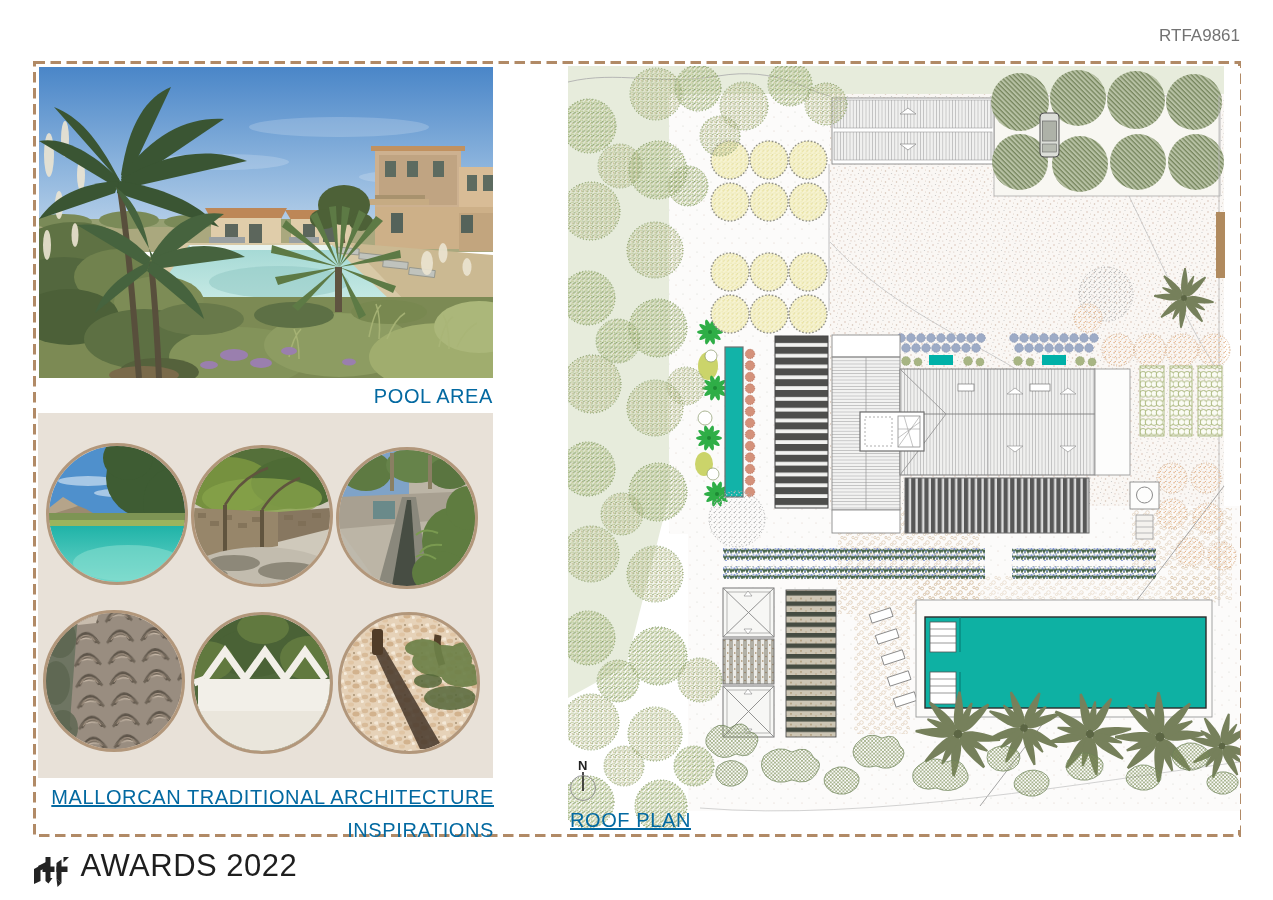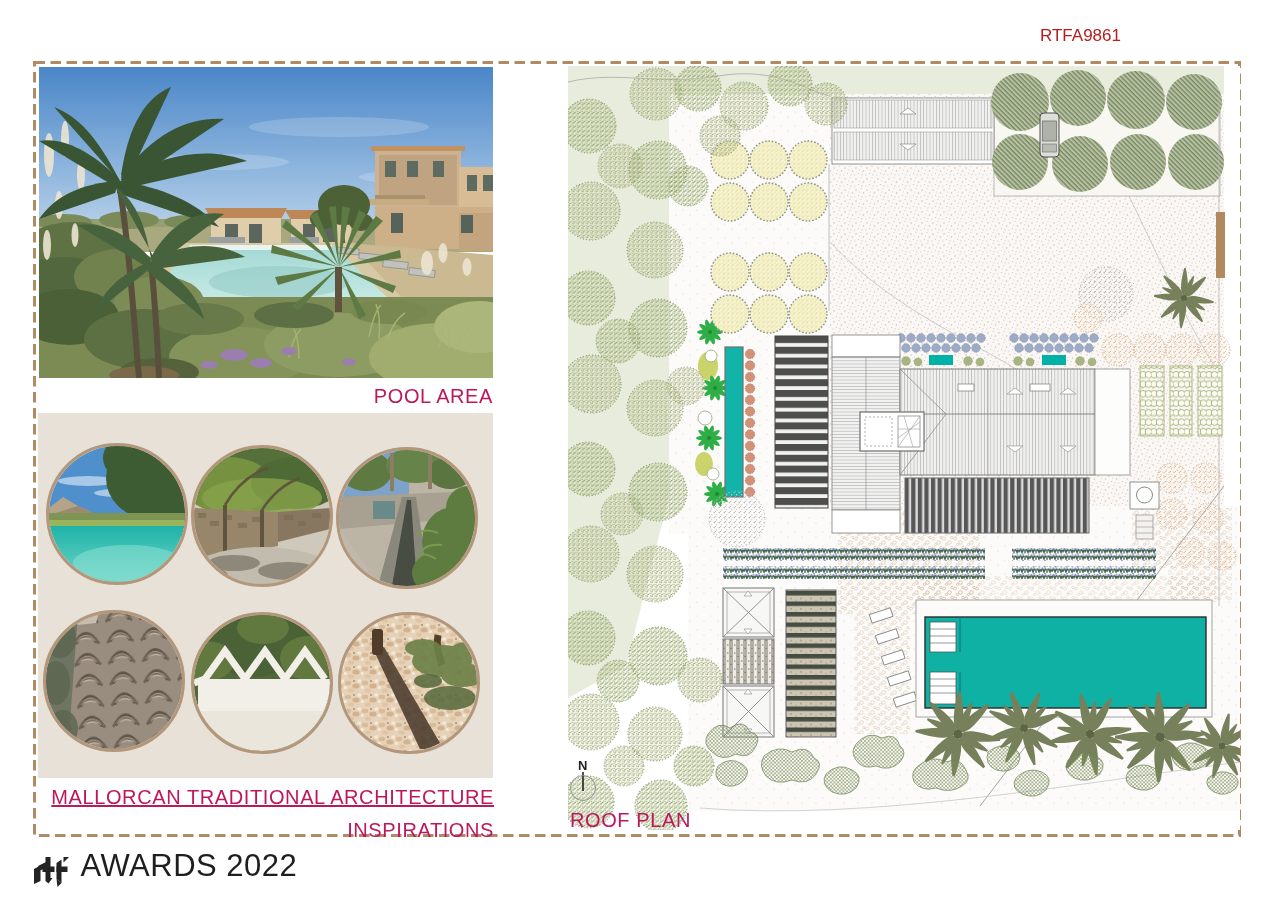--- a/index.html
+++ b/index.html
@@ -1,24 +1,24 @@
 <!DOCTYPE html>
 <html><head>
 <meta charset="utf-8">
 <style>
   html,body{margin:0;padding:0;background:#fff;}
   body{width:1273px;height:900px;position:relative;overflow:hidden;
        font-family:"Liberation Sans", sans-serif;}
   .abs{position:absolute;}
-  .cap{color:#be185d;font-size:20px;letter-spacing:0.6px;}
+  .cap{color:#0369a1;font-size:20px;letter-spacing:0.6px;}
 </style>
 </head>
 <body>
 
-<div class="abs" style="left:1040px;top:26px;width:200px;color:#b91c1c;font-size:17px;">RTFA9861</div>
+<div class="abs" style="left:1040px;top:26px;width:200px;text-align:right;color:#737373;font-size:17px;">RTFA9861</div>
 
 <svg class="abs" style="left:0;top:0;" width="1273" height="900">
   <rect x="34.5" y="62.5" width="1205" height="773" fill="none" stroke="#b18a66" stroke-width="3" stroke-dasharray="10.5 5.5"></rect>
 </svg>
 
 <div class="abs" style="left:39px;top:67px;width:454px;height:311px;">
 <svg width="454" height="311" viewBox="0 0 454 311">
   <defs>
     <linearGradient id="sky" x1="0" y1="0" x2="0" y2="1">
       <stop offset="0" stop-color="#4a86c8"></stop>
@@ -885,13 +885,13 @@
   <circle cx="126" cy="700" r="20" fill="url(#pTreeA)"></circle>
 </g>
 
 <g>
   <text x="10" y="704" font-family="Liberation Sans, sans-serif" font-size="13" font-weight="bold" fill="#222">N</text>
   <line x1="15" y1="706" x2="15" y2="725" stroke="#222" stroke-width="1.6"></line>
   <circle cx="15" cy="722" r="12.5" fill="none" stroke="#8a8a8a" stroke-width="0.9"></circle>
 </g>
 </svg>
 
-<div class="abs cap" style="left:570px;top:809px;">ROOF PLAN</div>
+<div class="abs cap" style="left:570px;top:809px;text-decoration:underline;">ROOF PLAN</div>
 
 </body></html>

